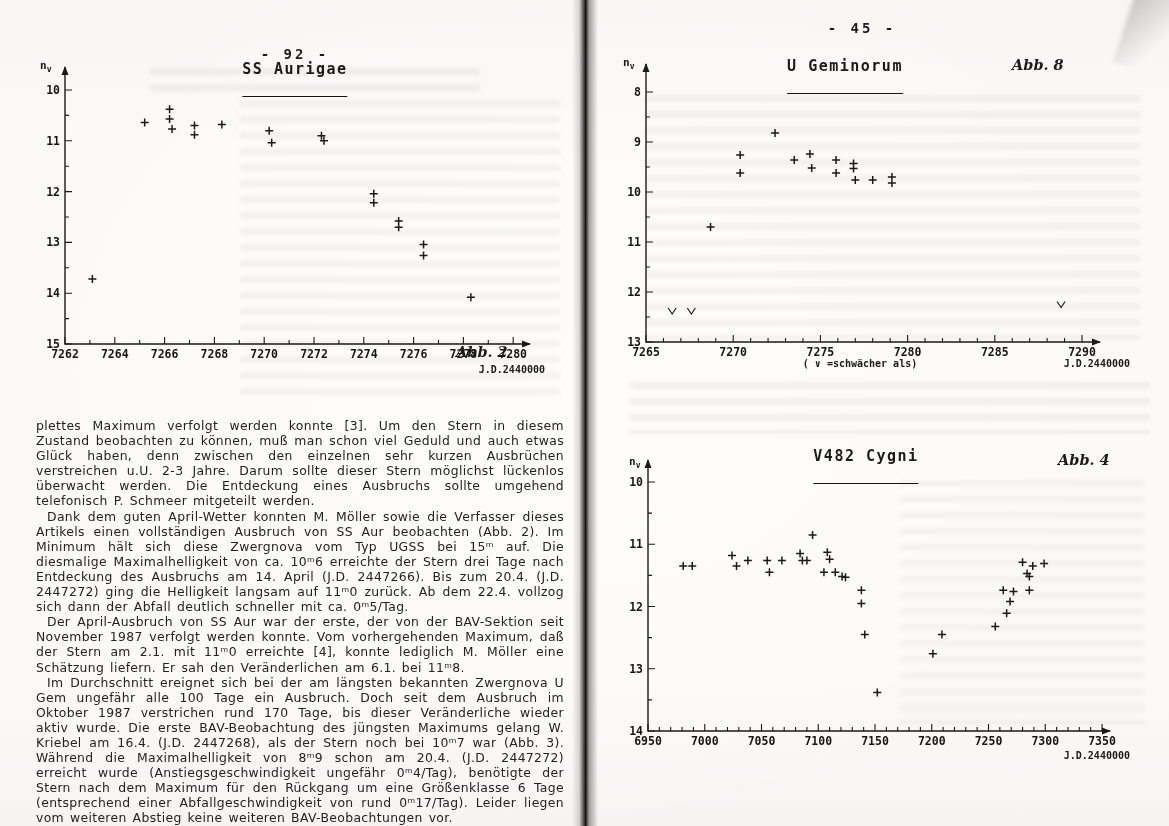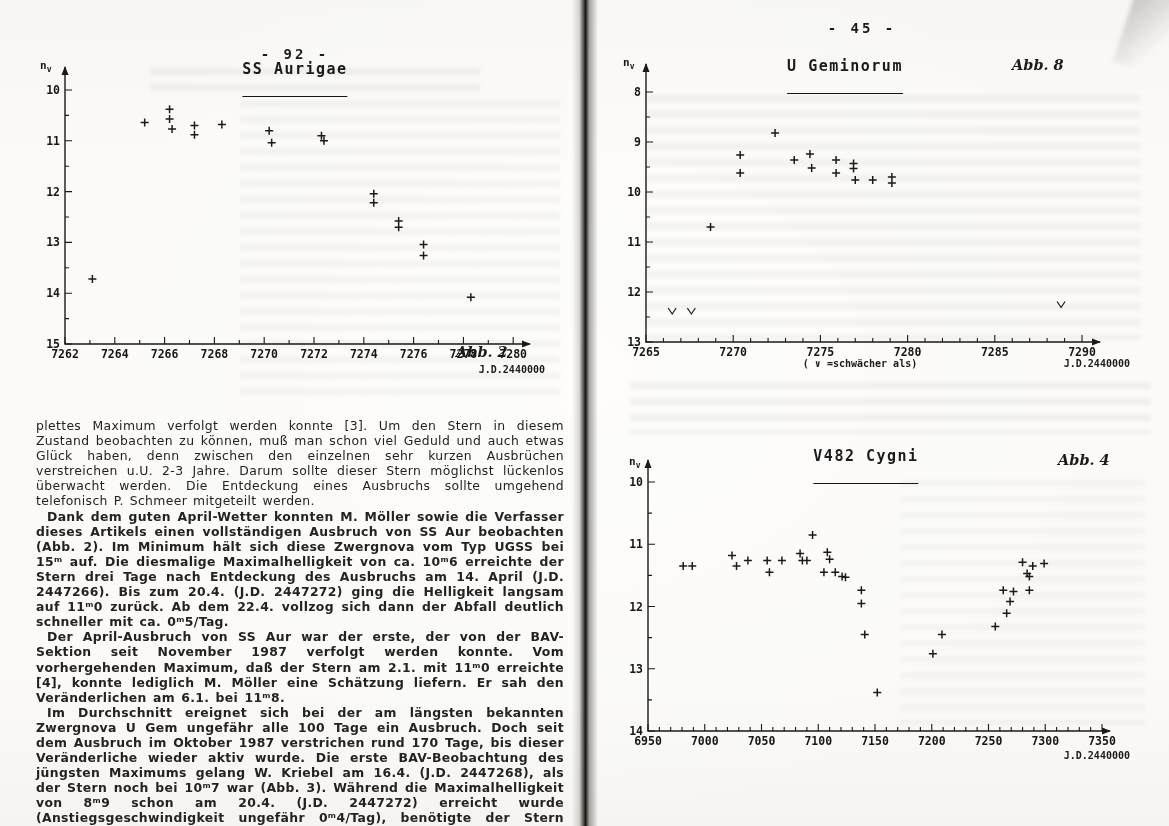--- a/index.html
+++ b/index.html
@@ -48,21 +48,21 @@
   .axis-caption{
     position:absolute; font-family:"DejaVu Sans Mono","Liberation Mono",monospace;
     font-weight:700; font-size:10px; white-space:nowrap;
   }
   .bodytext{
     position:absolute; left:36px; top:418px; width:528px;
     font-size:12.4px; line-height:15.1px; text-align:justify;
     letter-spacing:.35px; word-spacing:1.6px; color:#232323;
   }
   .bodytext p{margin:0;}
-  .bodytext p.indent{text-indent:11px;font-weight:bold;}
+  .bodytext p.indent{text-indent:11px;}
   .chart{position:absolute;}
   svg text{
     font-family:"DejaVu Sans Mono","Liberation Mono",monospace;
     font-weight:700; fill:#161616;
   }
   svg .tick-label{font-size:11.5px;}
   svg .ylab{font-size:11px;}
   svg .ylab-sub{font-size:8px;}
 </style>
 </head>

